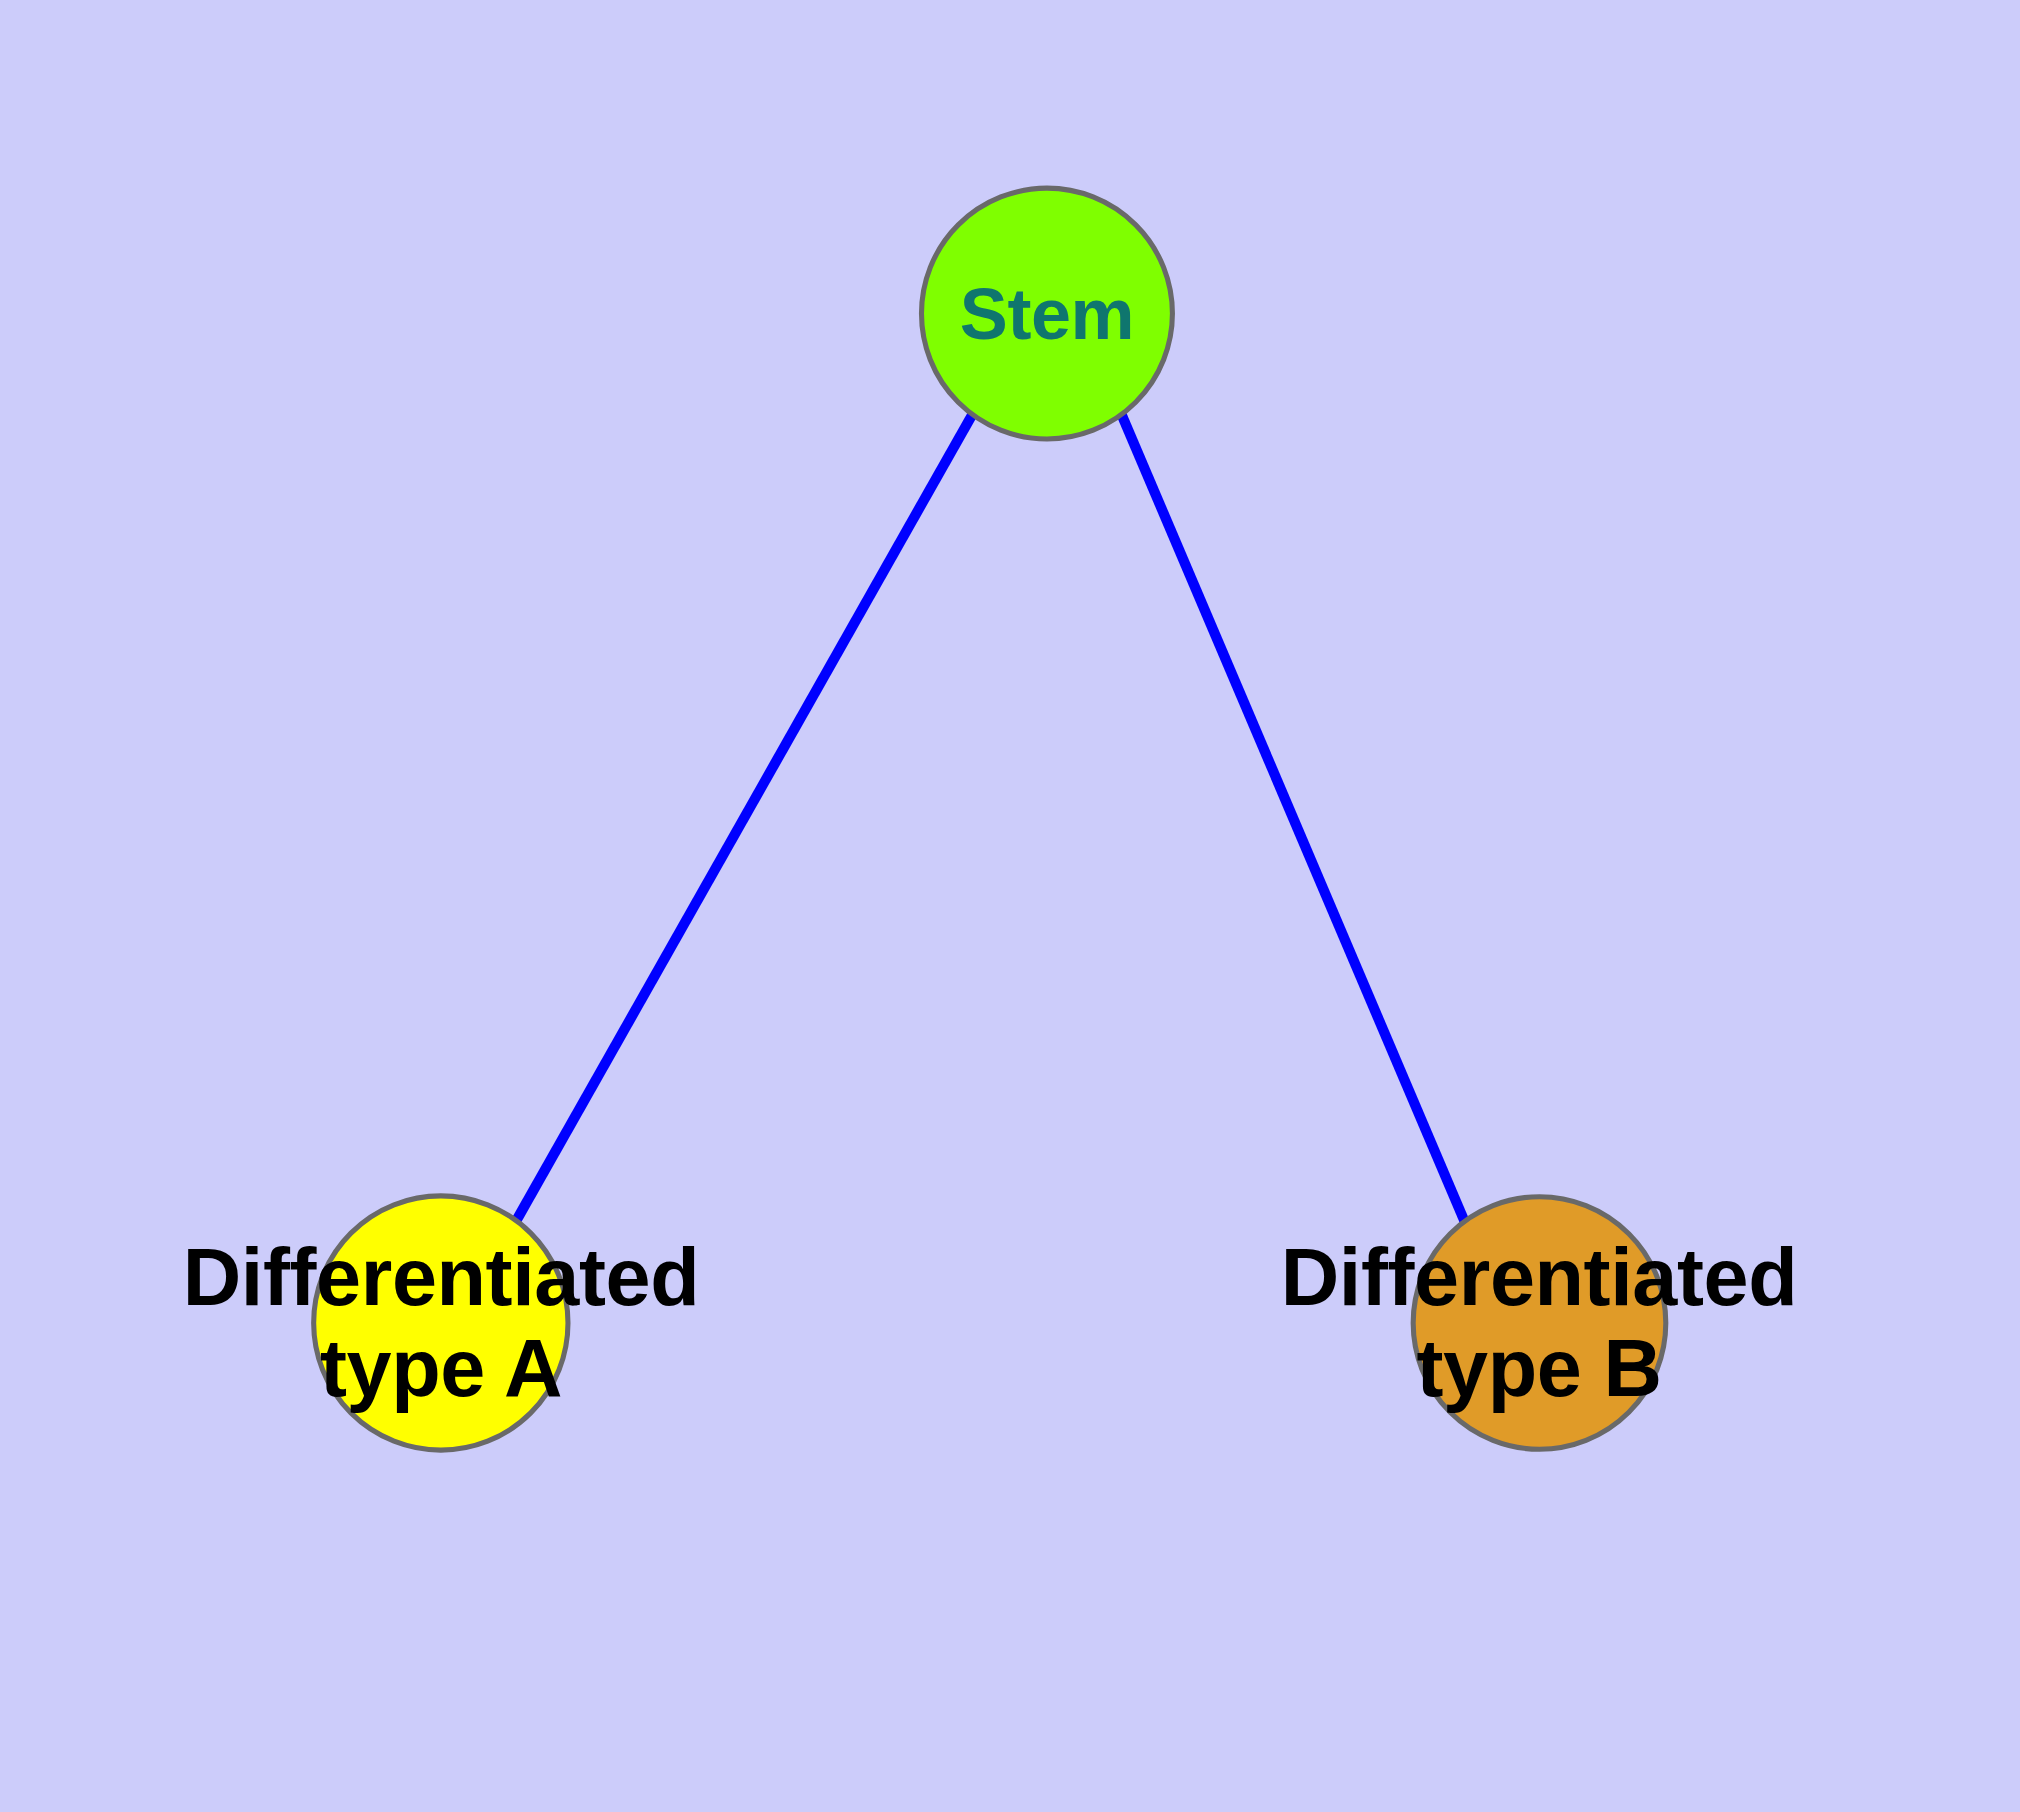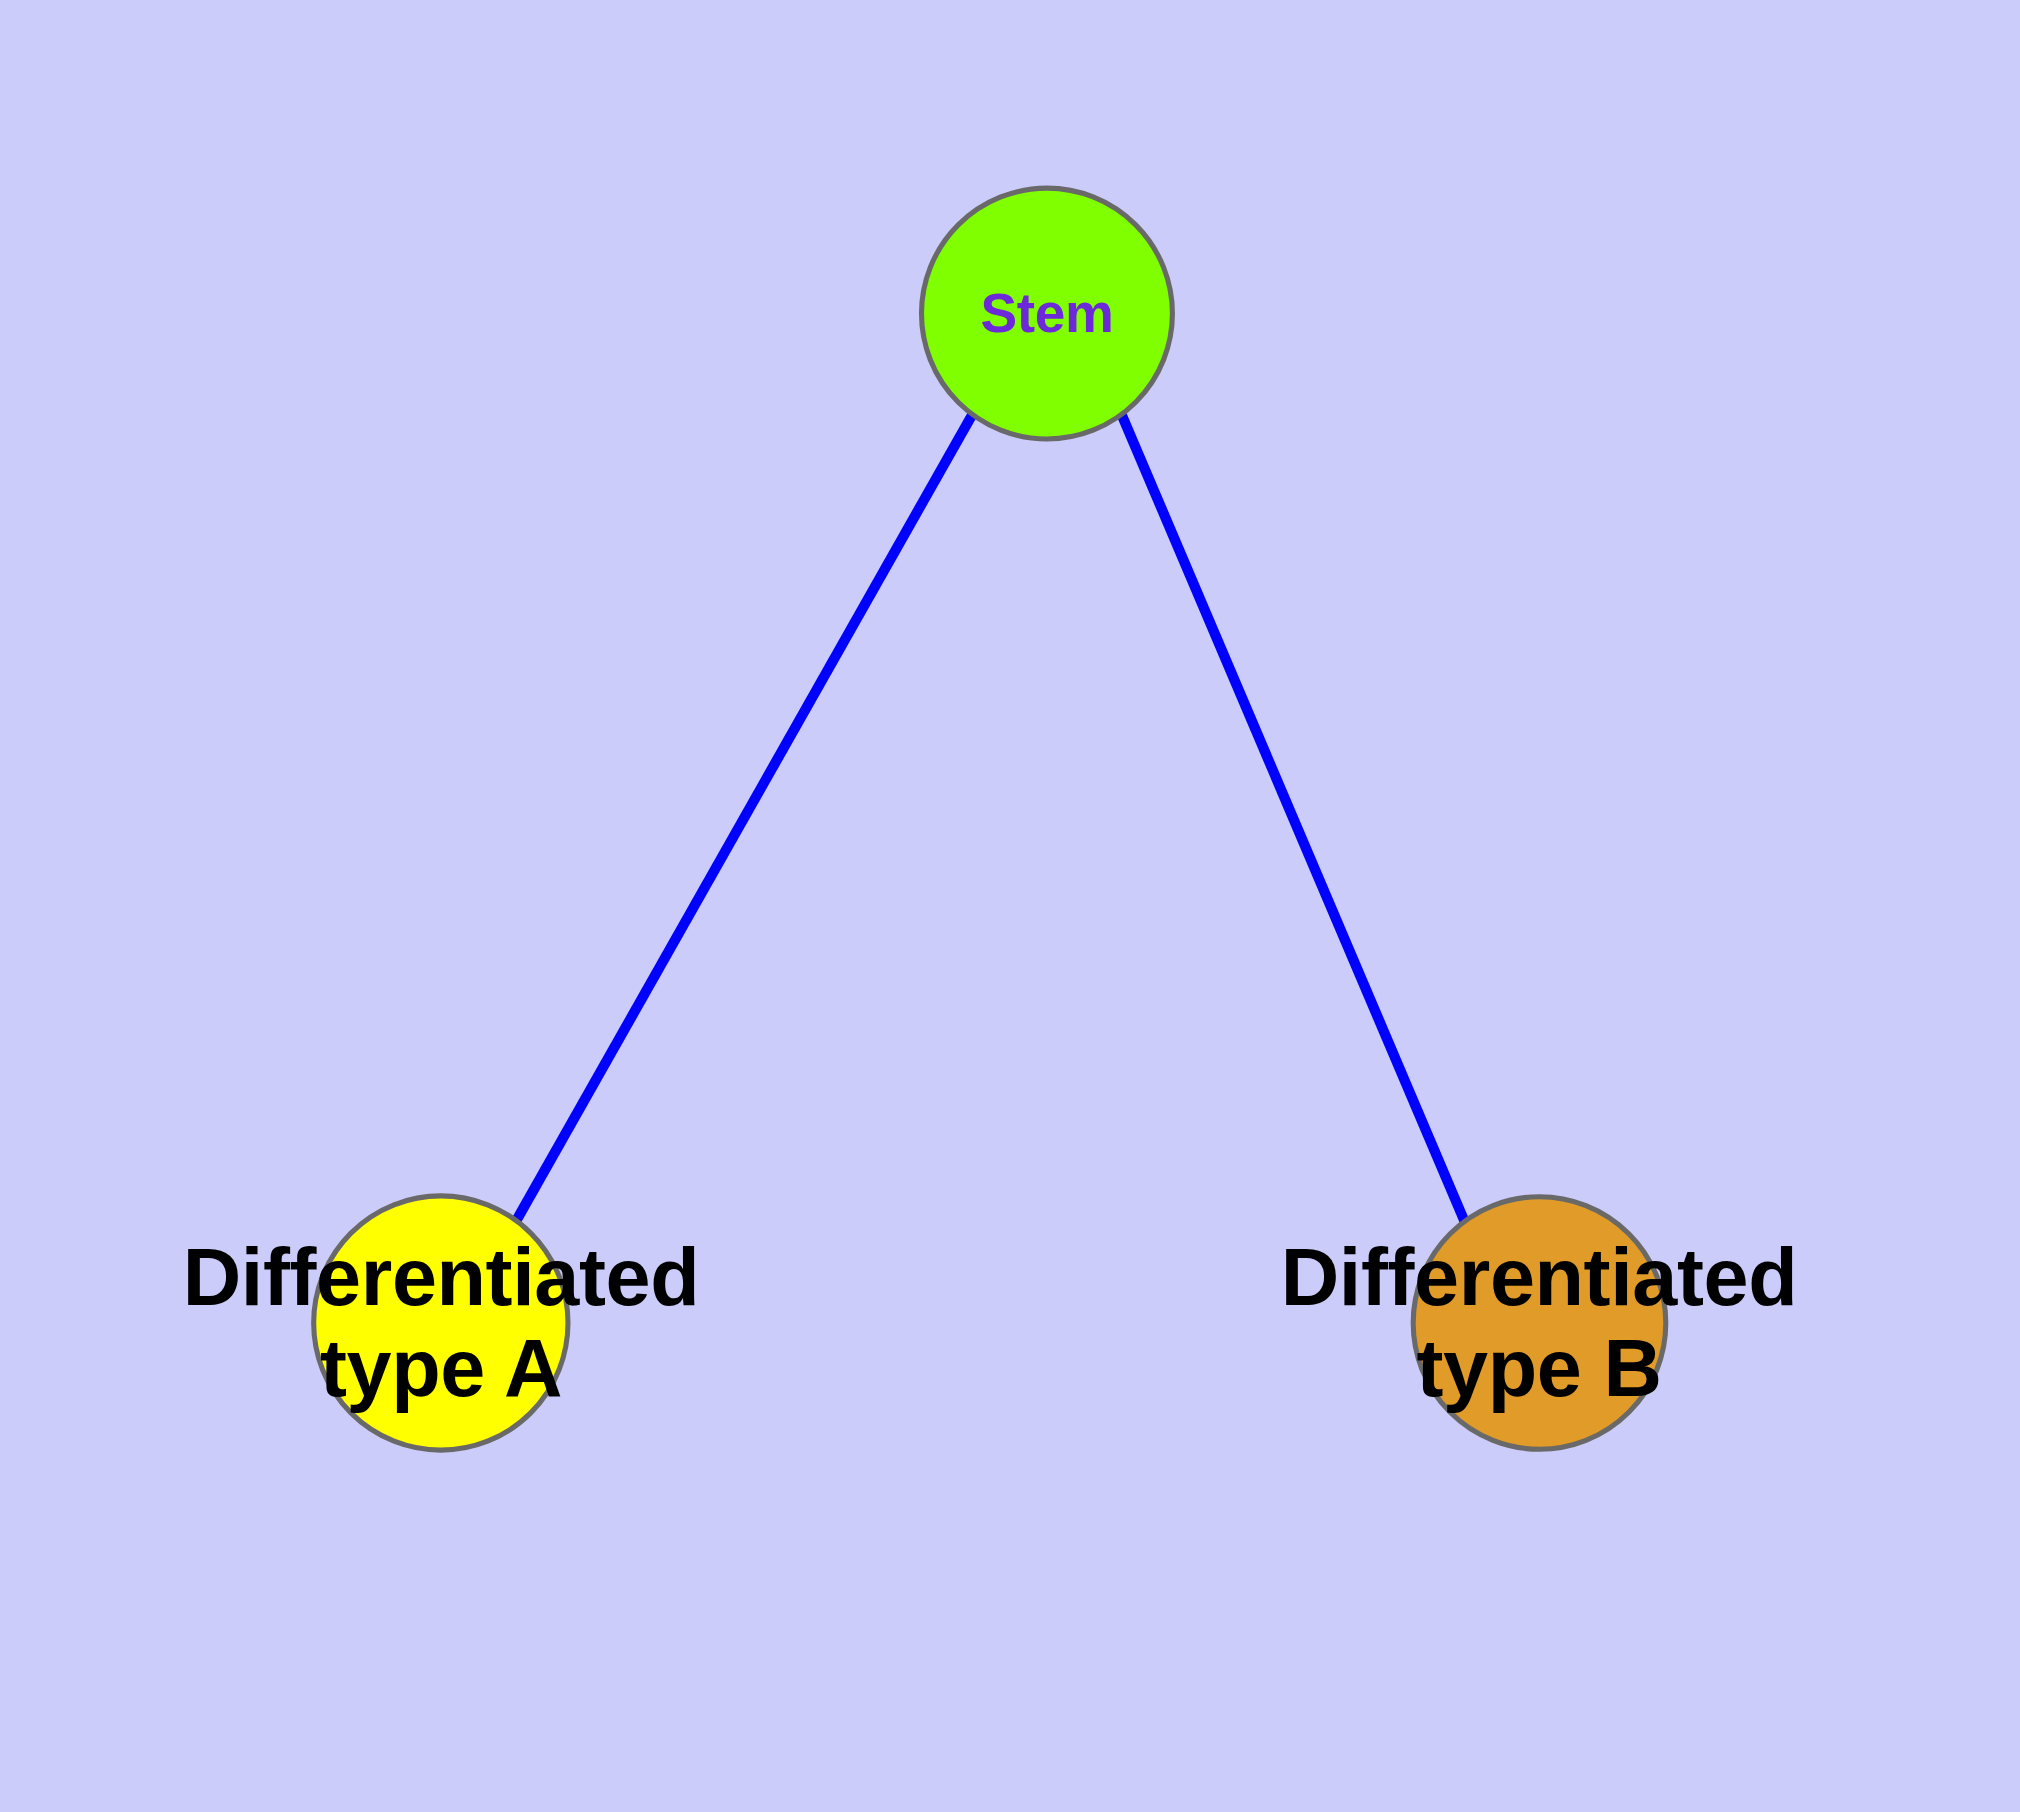--- a/index.html
+++ b/index.html
@@ -60,21 +60,21 @@
       <line class="edge-line" x1="1323" y1="489" x2="1728" y2="1442" stroke="#0000ff" stroke-width="12"></line>
     </g>
 
     <g>
       <circle class="node-circle" cx="1235" cy="370" r="148" fill="#7fff00" stroke="#696969" stroke-width="6"></circle>
       <circle class="node-circle" cx="520" cy="1561" r="150" fill="#ffff00" stroke="#696969" stroke-width="6"></circle>
       <circle class="node-circle" cx="1816" cy="1561" r="149" fill="#e09b28" stroke="#696969" stroke-width="6"></circle>
     </g>
   </svg>
 
-  <div class="node-label" style="left: 1047px; top: 314px; color: #6d28d9; font-size: 55px;">Stem</div>
+  <div class="node-label" style="left: 1047px; top: 314px; color: #0f766e; font-size: 72px;">Stem</div>
 
   <div class="node-label" style="left: 441px; top: 1323px; color: rgb(0, 0, 0); font-size: 81px;">Differentiated
 type A</div>
 
   <div class="node-label" style="left: 1539px; top: 1323px; color: rgb(0, 0, 0); font-size: 81px;">Differentiated
 type B</div>
 
 </div>
 
 

